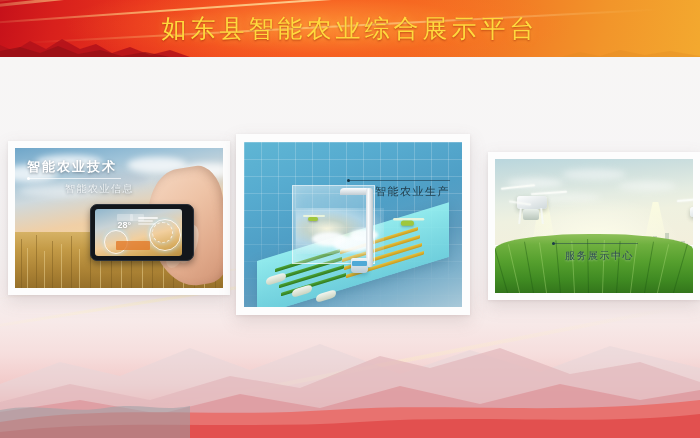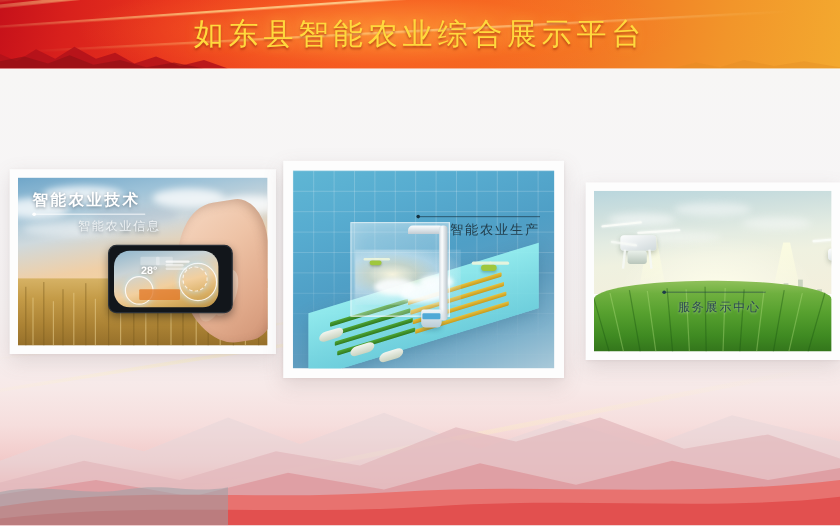--- a/index.html
+++ b/index.html
@@ -92,21 +92,21 @@
   }
   .wheat{position:absolute; bottom:0; width:1px; background:rgba(120,88,28,.45);}
   .wheat.l{background:rgba(232,206,140,.55);}
   .phone{
     position:absolute; left:36%; top:40%; width:104px; height:57px;
     background:#12161b; border-radius:7px;
     box-shadow:0 3px 7px rgba(0,0,0,.4);
     border:1px solid #2a3038;
   }
   .phone .scr{
-    position:absolute; left:4px; top:4px; right:11px; bottom:4px; border-radius:13px;
+    position:absolute; left:4px; top:4px; right:11px; bottom:4px; border-radius:3px;
     overflow:hidden;
     background:linear-gradient(165deg,#8fb6cd 0%,#c9d3d6 30%,#f2cf9e 58%,#d9ae62 80%,#b88f42 100%);
     padding-left:24px;
   }
   .hud-ring{
     position:absolute; border:1.5px solid rgba(255,255,255,.85); border-radius:50%;
     box-shadow:0 0 5px rgba(180,230,255,.8);
   }
   .hud-bar{position:absolute; height:2px; background:rgba(255,255,255,.75); border-radius:1px;}
   .hud-chip{position:absolute; background:rgba(255,255,255,.3); border-radius:1px;}

